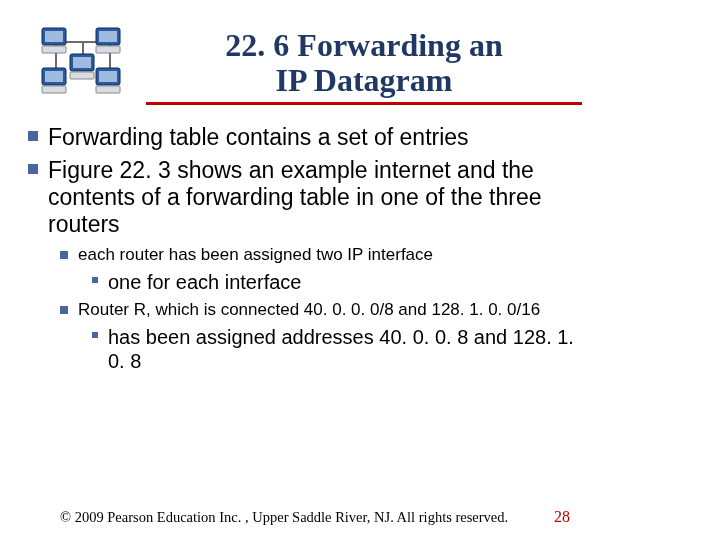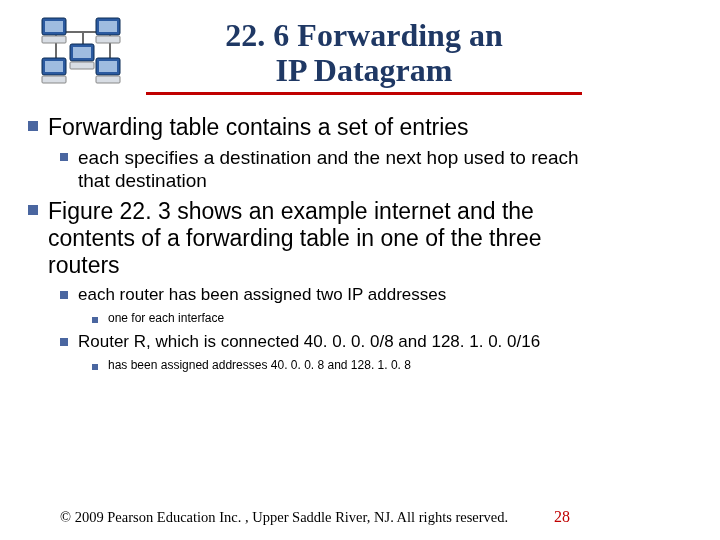--- a/index.html
+++ b/index.html
@@ -1,35 +1,35 @@
 <!DOCTYPE html>
 <html><head>
 <meta charset="utf-8">
 <style>
   * { margin: 0; padding: 0; box-sizing: border-box; }
   html, body { width: 720px; height: 540px; background: #fff; font-family: Verdana, Geneva, sans-serif; color: #000; }
-  .slide { position: relative; width: 610px; height: 540px; padding: 12px 28px 18px 28px; border-radius: 28px; }
+  .slide { position: relative; width: 610px; height: 540px; padding: 22px 28px 18px 28px; border-radius: 28px; }
   .header { display: flex; align-items: flex-start; }
   .logo { width: 112px; height: 84px; margin-right: 6px; }
   .title { flex: 1; text-align: center; padding-top: 6px; }
   .title h1 { font-family: "Times New Roman", Times, serif; font-weight: bold; font-size: 32px; color: #1f3864; line-height: 1.1; }
   .title h1 .line1 { display: block; }
   .title h1 .line2 { display: block; }
   .hr { height: 3px; background: #c00000; width: 100%; margin-top: 4px; }
   .body { margin-top: 18px; font-size: 21px; line-height: 1.18; }
   ul { list-style: none; }
   .bullet { display: flex; align-items: flex-start; margin-bottom: 6px; }
   .sq { display: inline-block; width: 10px; height: 10px; background: #4a66a0; margin-right: 10px; margin-top: 7px; flex: 0 0 auto; }
   .sq-sm { width: 8px; height: 8px; margin-top: 6px; }
   .sq-xs { width: 6px; height: 6px; margin-top: 6px; }
   .t { flex: 1 1 auto; }
   .lvl1 { font-size: 23px; margin-left: 0; }
   .lvl2 { font-size: 19px; margin-left: 32px; }
   .lvl3 { font-size: 17px; margin-left: 32px; }
-  .lvl4 { font-size: 12px; margin-left: 64px; }
+  .lvl4 { font-size: 20px; margin-left: 64px; }
   .red { color: #000000; text-align: center; }
   .footer { position: absolute; bottom: 14px; left: 0; width: 100%; display: flex; justify-content: space-between; align-items: flex-end; padding: 0 40px 0 60px; font-family: "Times New Roman", Times, serif; gap: 12px; }
   .copyright { font-size: 14.5px; color: #000; }
   .pagenum { font-size: 16px; color: #c00000; }
 </style>
 </head>
 <body>
 
 <div class="slide">
 
@@ -76,37 +76,29 @@
       <div class="hr"></div>
     </div>
   </div>
 
   <div class="body">
     <ul>
       <li class="bullet lvl1">
         <span class="sq"></span>
         <span class="t">Forwarding table contains a set of entries</span>
       </li>
-      <li style="margin-top:6px">
-        <ul>
-          <li class="bullet lvl2">
-            <span class="sq sq-sm"></span>
-            <span class="t">each specifies a destination and the next hop used to reach that destination</span>
-          </li>
-        </ul>
-      </li>
       <li class="bullet lvl1" style="">
         <span class="sq"></span>
         <span class="t">Figure 22. 3 shows an example internet and the contents of a forwarding table in one of the three routers</span>
       </li>
       <li style="margin-top:4px">
         <ul>
           <li class="bullet lvl3">
             <span class="sq sq-sm"></span>
-            <span class="t">each router has been assigned two IP addresses</span>
+            <span class="t">each router has been assigned two IP interface</span>
           </li>
           <li>
             <ul>
               <li class="bullet lvl4">
                 <span class="sq sq-xs"></span>
                 <span class="t">one for each interface</span>
               </li>
             </ul>
           </li>
           <li class="bullet lvl3">

